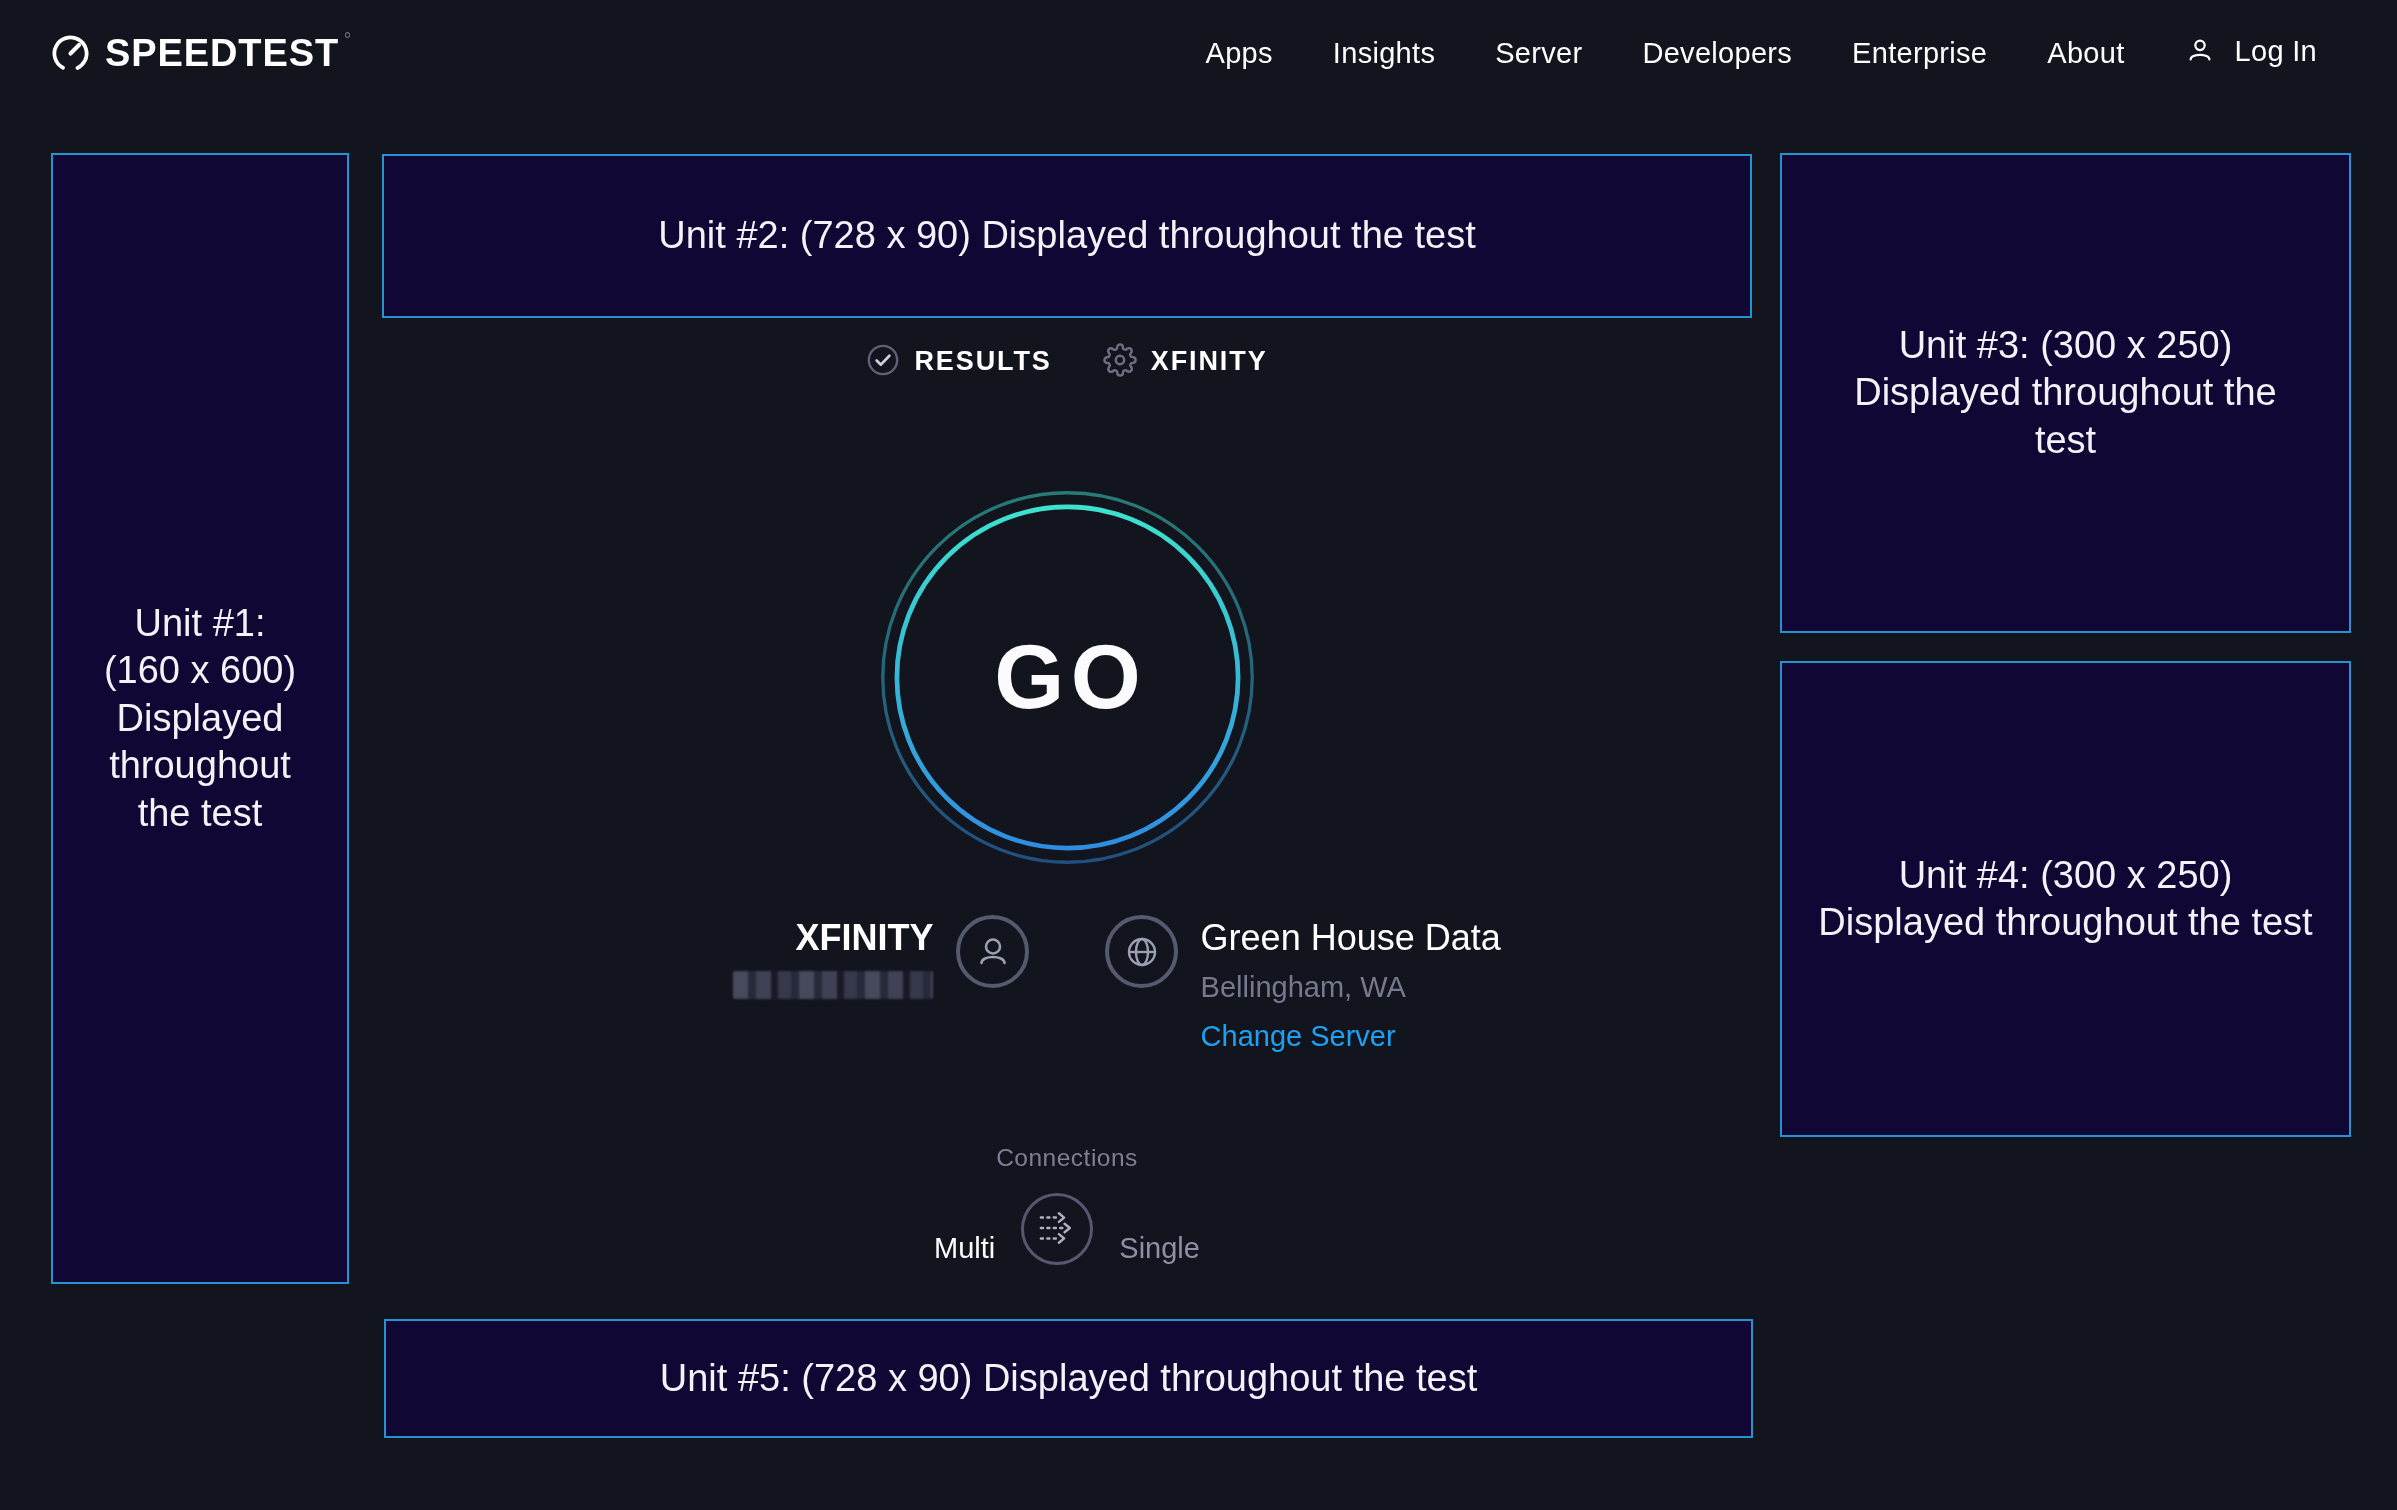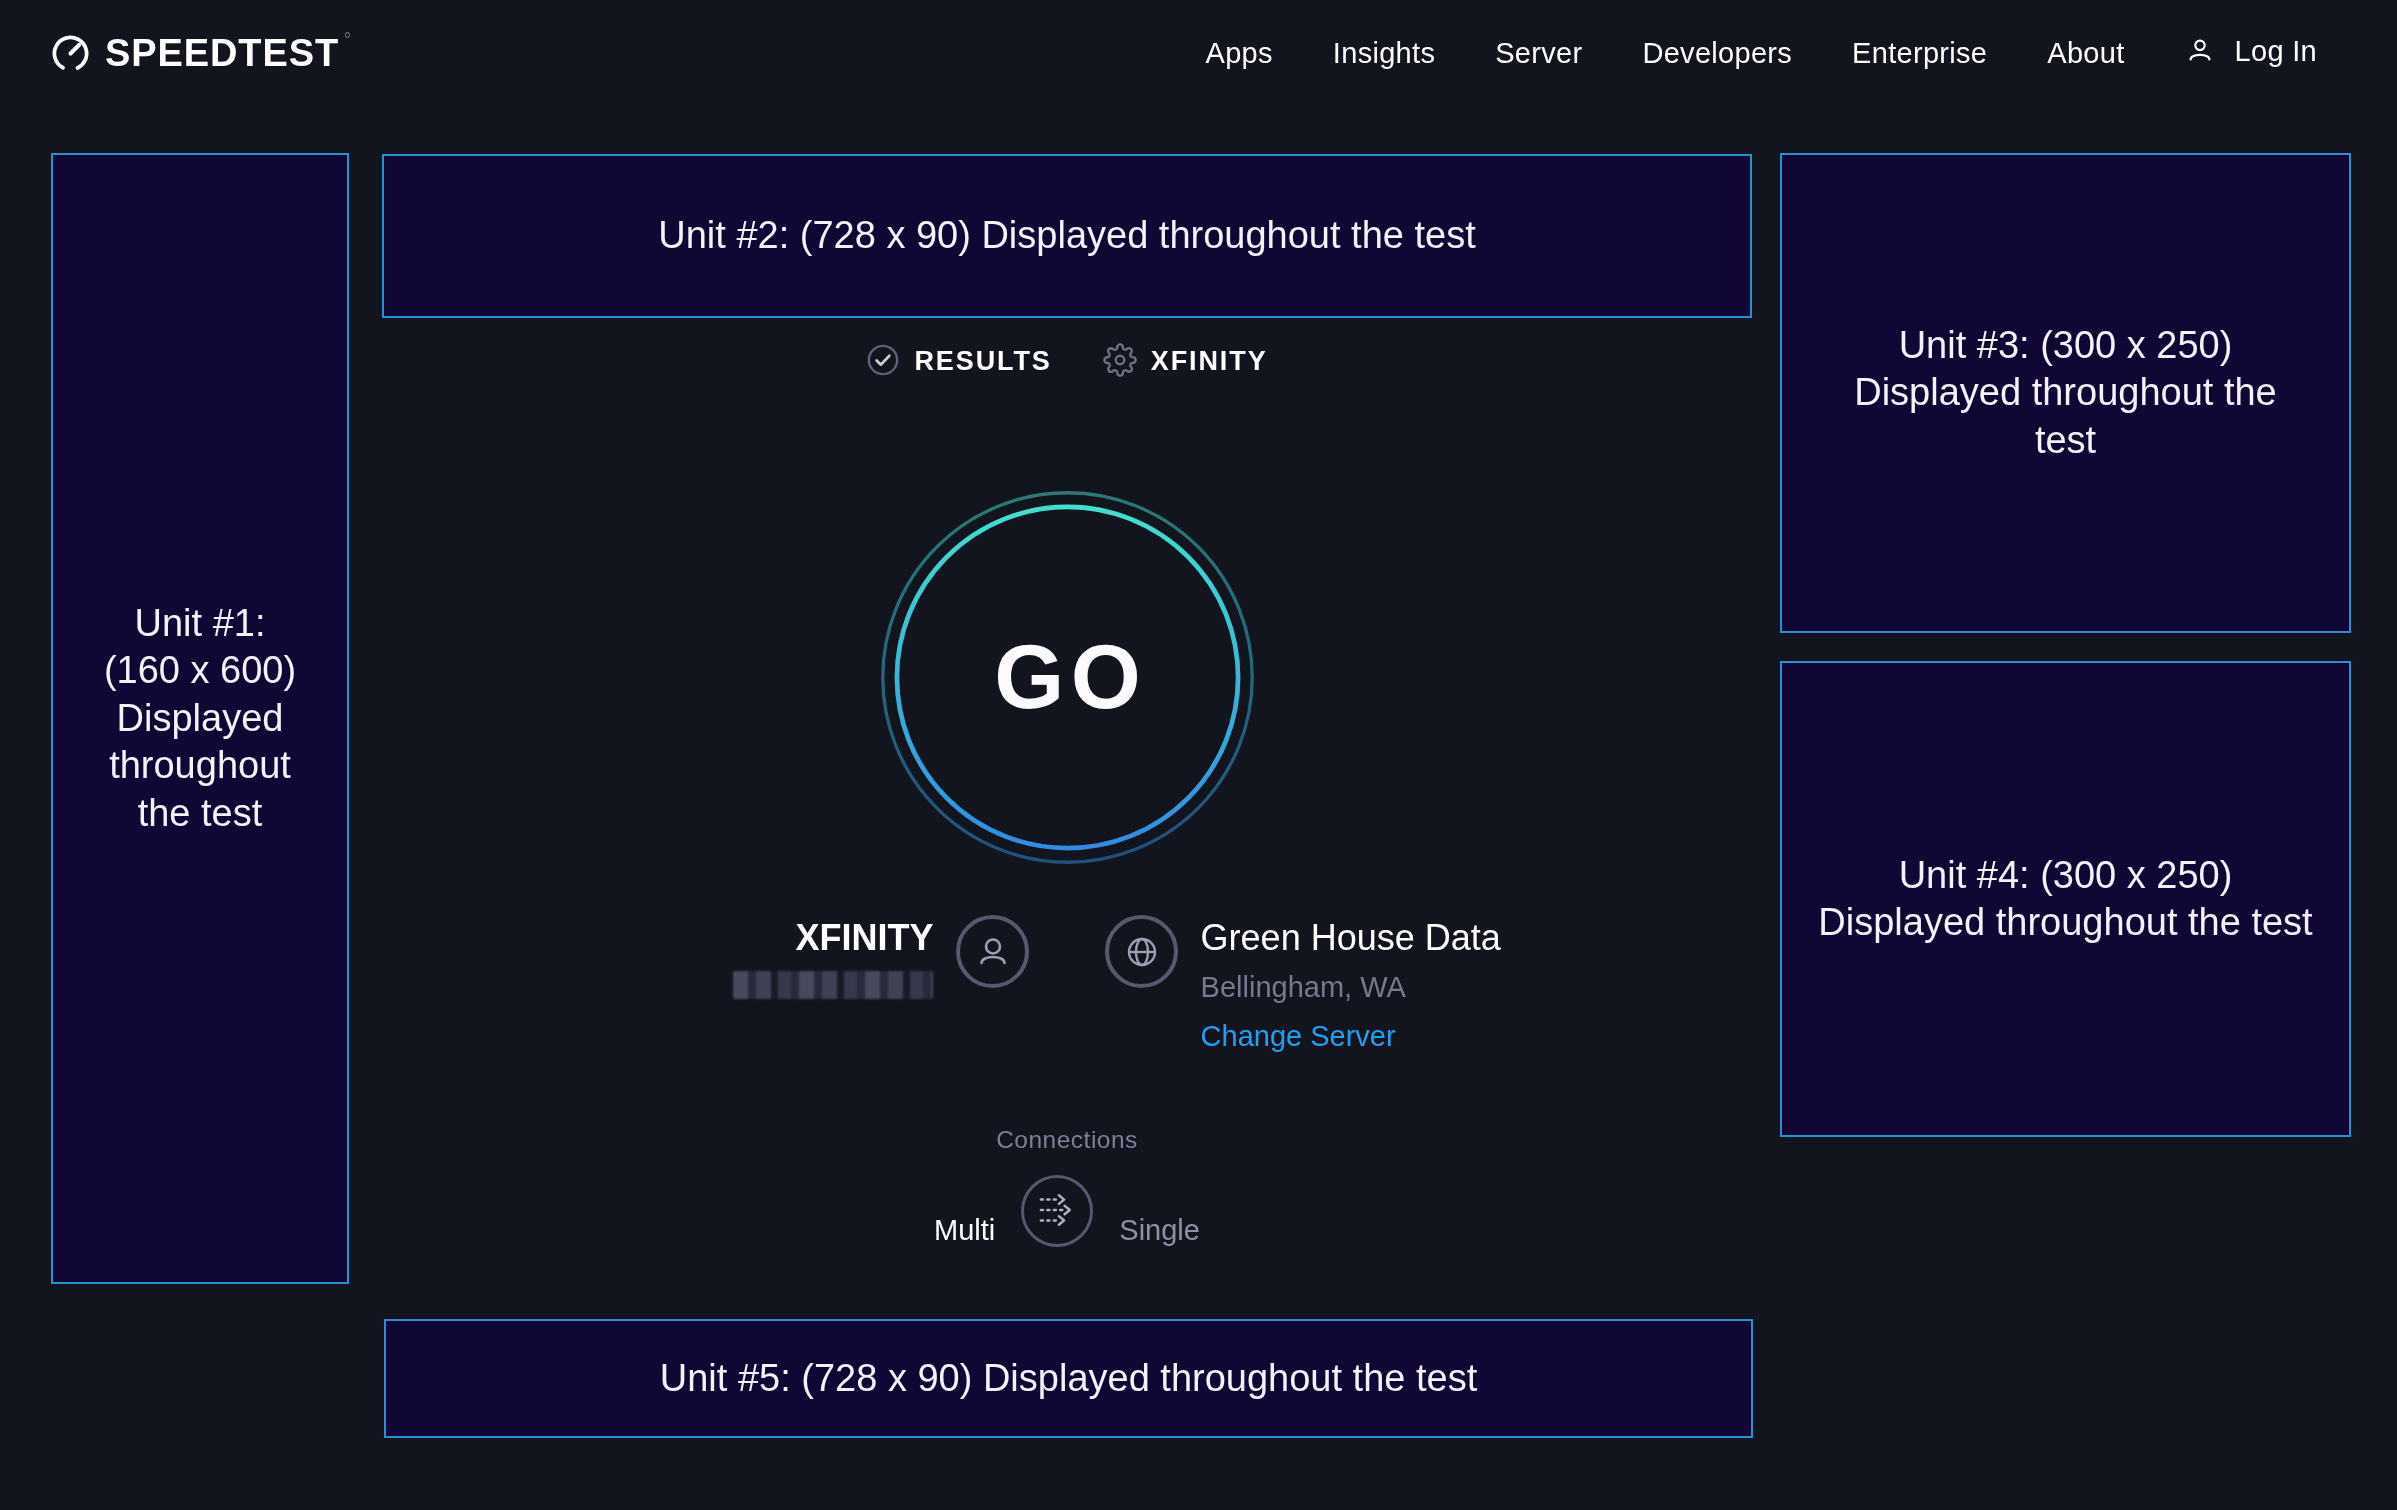--- a/index.html
+++ b/index.html
@@ -104,21 +104,21 @@
   .server-change {
     display:inline-block; font-size:29px; color:#1da2f3; margin-top:15px;
     text-decoration:none; cursor:pointer; line-height:34px;
   }
 
   
   .connections {
     position:absolute; left:382px; top:1126px; width:1370px;
     display:flex; flex-direction:column; align-items:center;
   }
-  .conn-label { font-size:24.5px; color:#7d8096; letter-spacing:0.5px; }
+  .conn-label { font-size:24.5px; color:#7d8096; letter-spacing:0.5px;margin-top:18px; }
   .conn-toggle-row {
     margin-top:21px; display:flex; align-items:flex-end; column-gap:26px;
   }
   .conn-mode { font-size:29px; cursor:pointer; }
   .mode-active   { color:#ffffff; font-weight:500; }
   .mode-inactive { color:#8e91a6; font-weight:400; }
   .toggle-circle {
     width:72px; height:72px; border:3.8px solid #555870; border-radius:50%;
     display:flex; align-items:center; justify-content:center; cursor:pointer;
   }

